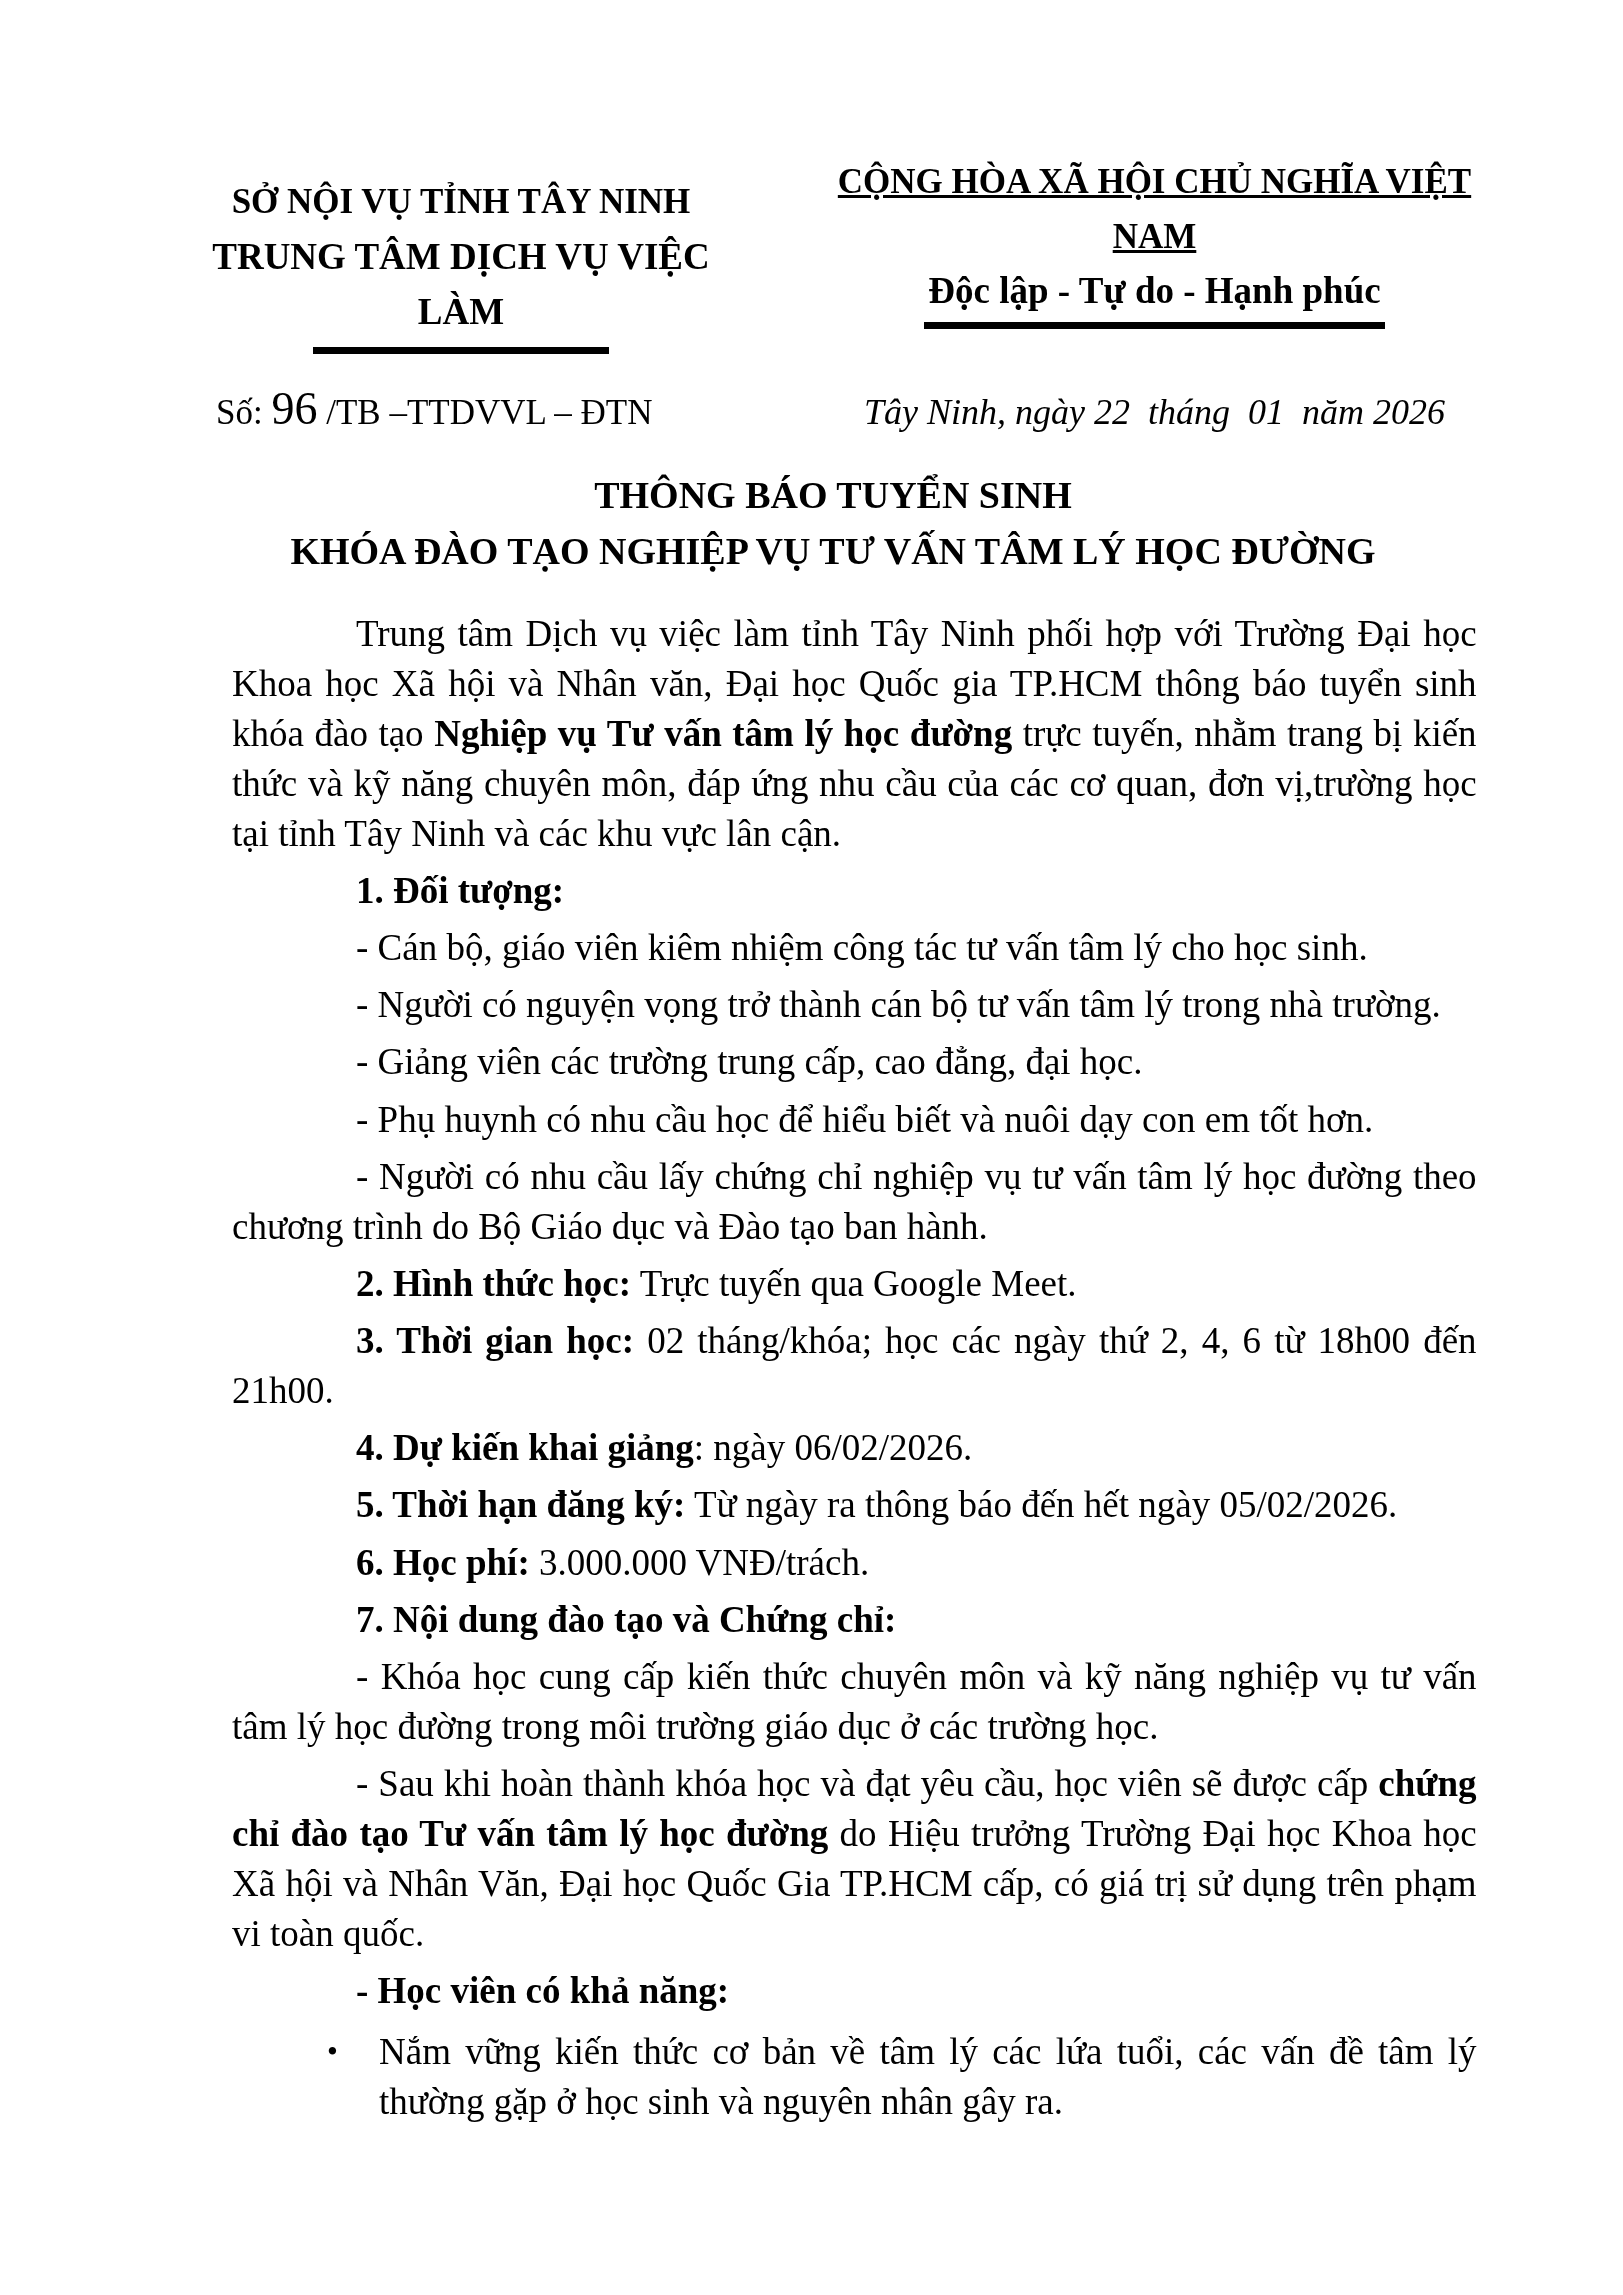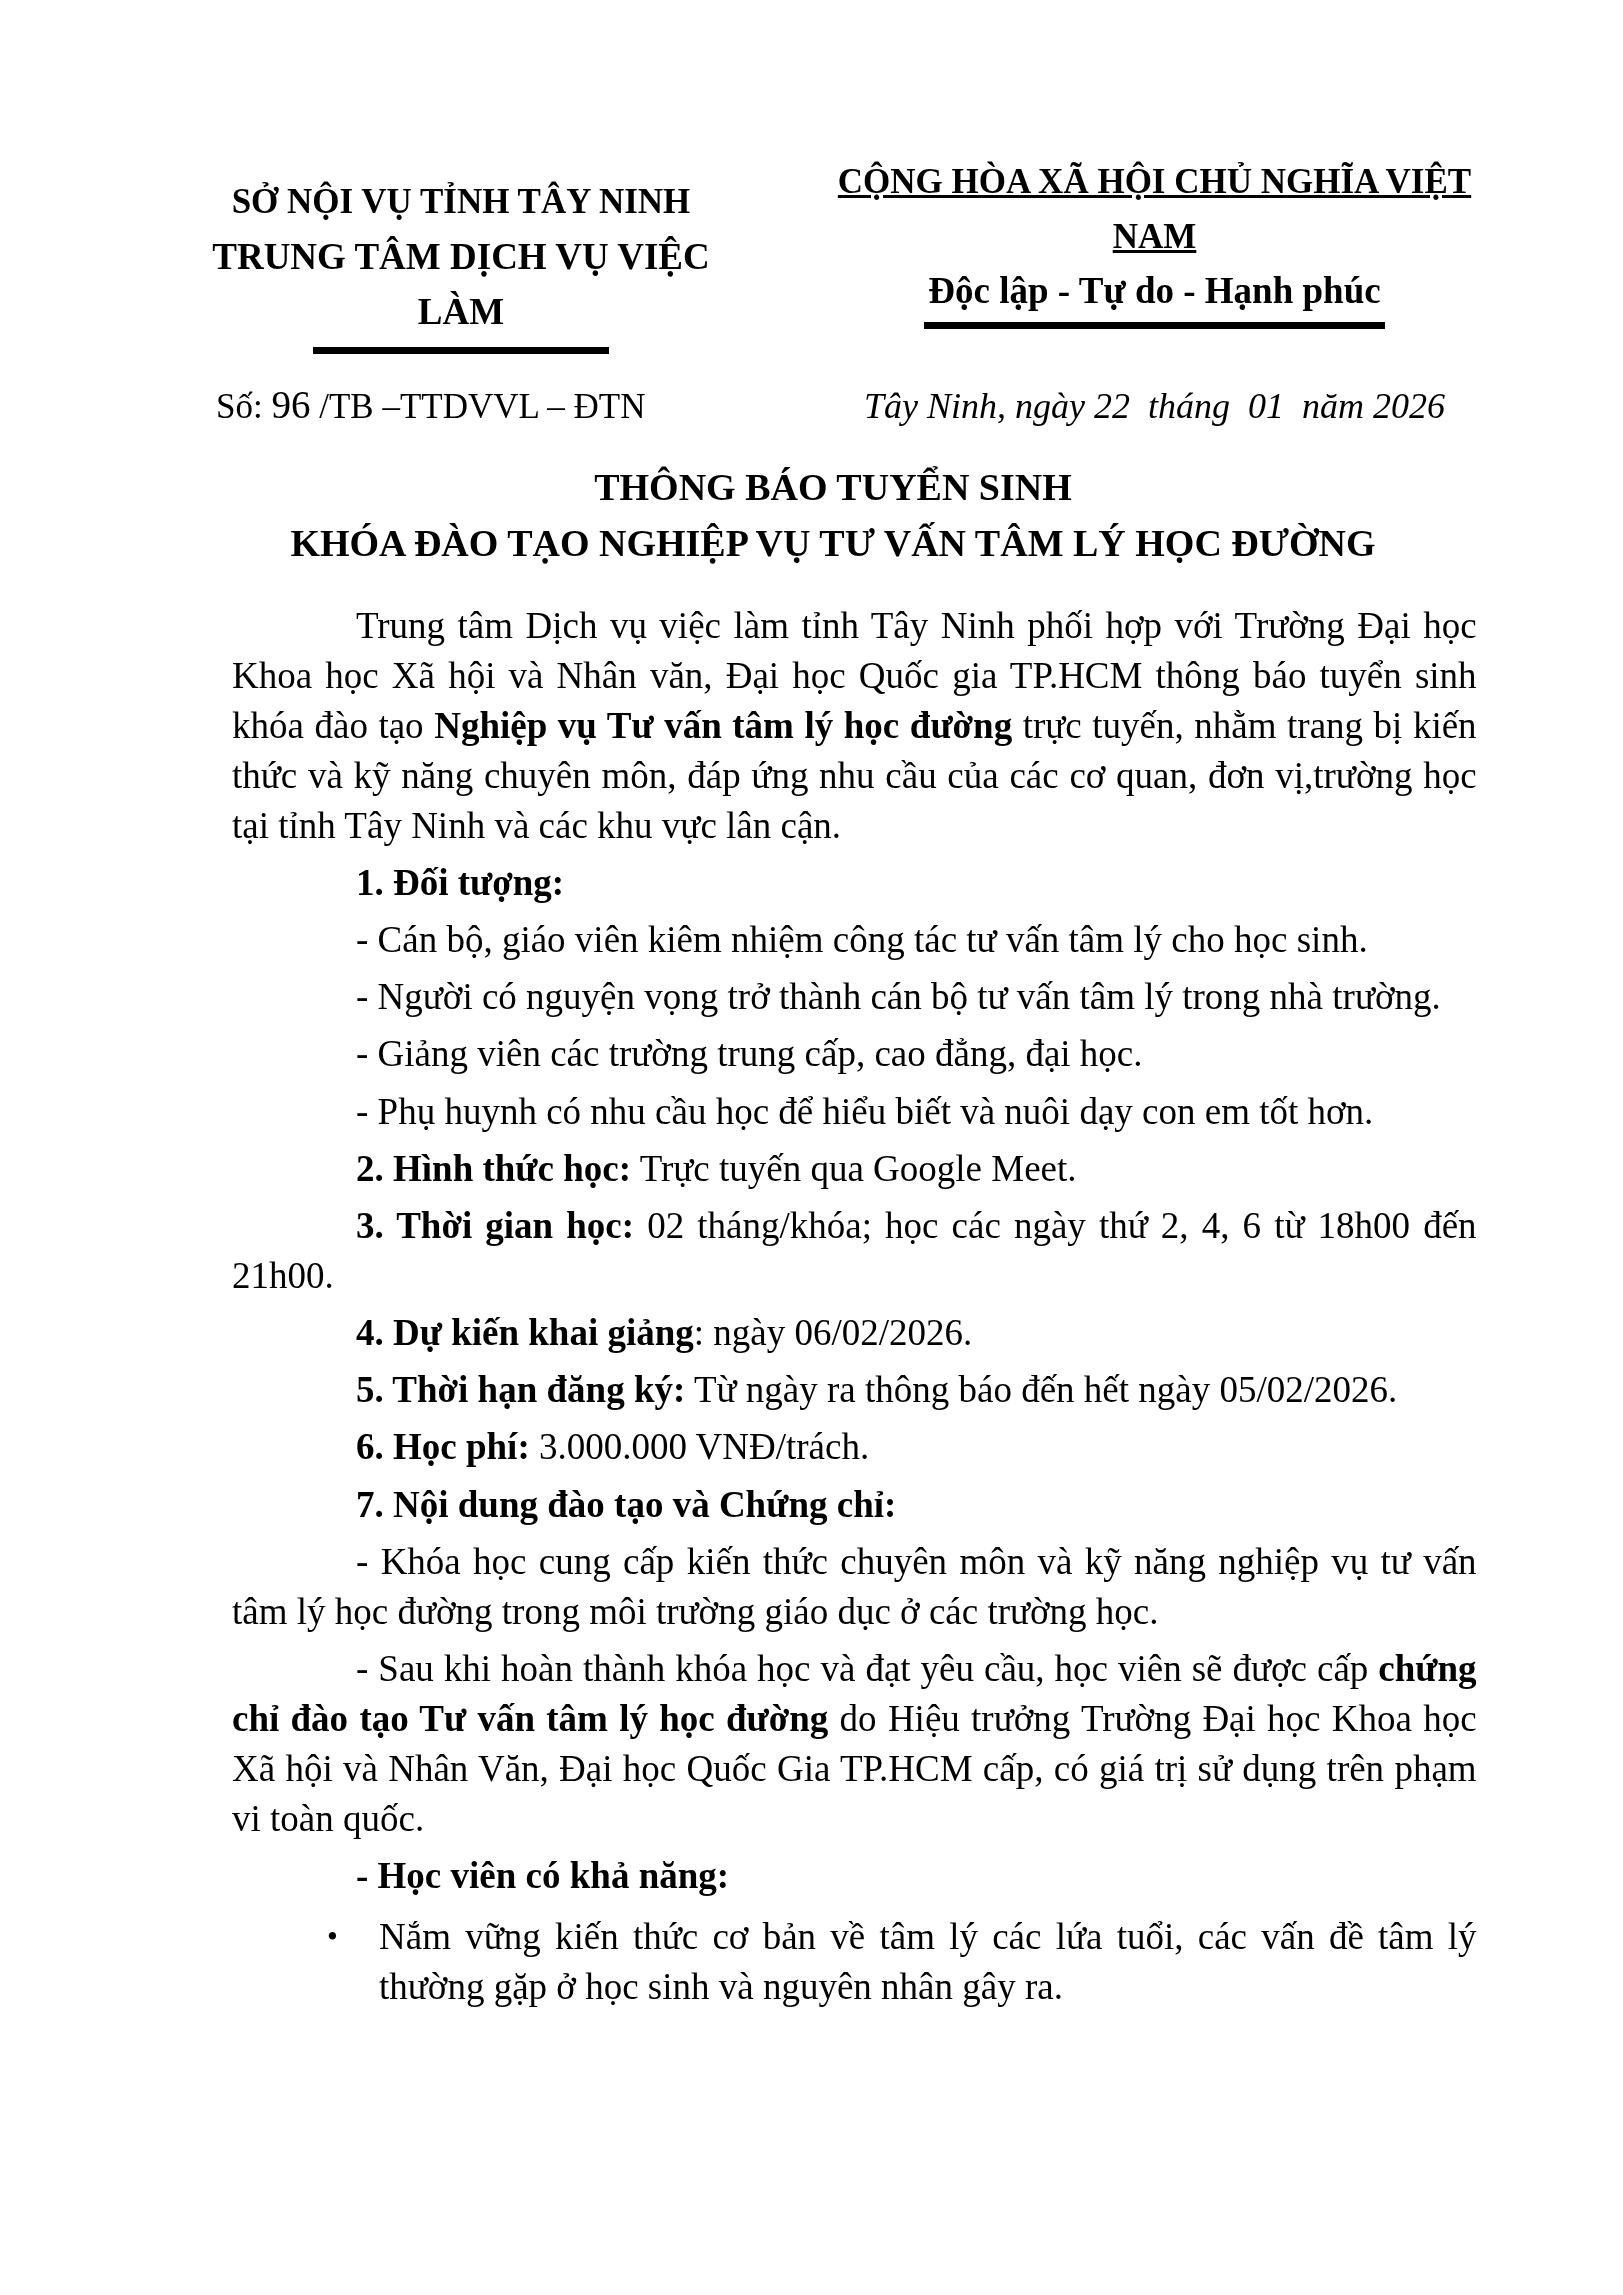--- a/index.html
+++ b/index.html
@@ -61,21 +61,21 @@
     margin-top: 27.5px;
   }
   .so-line {
     width: 576px;
     box-sizing: border-box;
     padding-left: 43px;
     text-align: left;
     font-size: 35px;
     white-space: pre;
   }
-  .so-num { font-size: 39px; }
+  .so-num { font-size: 46px; }
   .date-line {
     width: 677px;
     text-align: center;
     font-style: italic;
     font-size: 36px;
     white-space: pre;
   }
   
   .title-block {
     text-align: center;
@@ -138,20 +138,21 @@
     <div>KHÓA ĐÀO TẠO NGHIỆP VỤ TƯ VẤN TÂM LÝ HỌC ĐƯỜNG</div>
   </div>
 
   <div class="doc-body">
       <p class="para"><span>Trung tâm Dịch vụ việc làm tỉnh Tây Ninh phối hợp với Trường Đại học Khoa học Xã hội và Nhân văn, Đại học Quốc gia TP.HCM thông báo tuyển sinh khóa đào tạo </span><span class="b">Nghiệp vụ Tư vấn tâm lý học đường</span><span> trực tuyến, nhằm trang bị kiến thức và kỹ năng chuyên môn, đáp ứng nhu cầu của các cơ quan, đơn vị,trường học tại tỉnh Tây Ninh và các khu vực lân cận.</span></p>
       <p class="para"><span class="b">1. Đối tượng:</span></p>
       <p class="para"><span>- Cán bộ, giáo viên kiêm nhiệm công tác tư vấn tâm lý cho học sinh.</span></p>
       <p class="para"><span>- Người có nguyện vọng trở thành cán bộ tư vấn tâm lý trong nhà trường.</span></p>
       <p class="para"><span>- Giảng viên các trường trung cấp, cao đẳng, đại học.</span></p>
       <p class="para"><span>- Phụ huynh có nhu cầu học để hiểu biết và nuôi dạy con em tốt hơn.</span></p>
+      <p class="para"><span>- Người có nhu cầu lấy chứng chỉ nghiệp vụ tư vấn tâm lý học đường theo chương trình do Bộ Giáo dục và Đào tạo ban hành.</span></p>
       <p class="para"><span class="b">2. Hình thức học:</span><span> Trực tuyến qua Google Meet.</span></p>
       <p class="para"><span class="b">3. Thời gian học:</span><span> 02 tháng/khóa; học các ngày thứ 2, 4, 6 từ 18h00 đến 21h00.</span></p>
       <p class="para"><span class="b">4. Dự kiến khai giảng</span><span>: ngày 06/02/2026.</span></p>
       <p class="para"><span class="b">5. Thời hạn đăng ký:</span><span> Từ ngày ra thông báo đến hết ngày 05/02/2026.</span></p>
       <p class="para"><span class="b">6. Học phí:</span><span> 3.000.000 VNĐ/trách.</span></p>
       <p class="para"><span class="b">7. Nội dung đào tạo và Chứng chỉ:</span></p>
       <p class="para"><span>- Khóa học cung cấp kiến thức chuyên môn và kỹ năng nghiệp vụ tư vấn tâm lý học đường trong môi trường giáo dục ở các trường học.</span></p>
       <p class="para"><span>- Sau khi hoàn thành khóa học và đạt yêu cầu, học viên sẽ được cấp </span><span class="b">chứng chỉ đào tạo Tư vấn tâm lý học đường</span><span> do Hiệu trưởng Trường Đại học Khoa học Xã hội và Nhân Văn, Đại học Quốc Gia TP.HCM cấp, có giá trị sử dụng trên phạm vi toàn quốc.</span></p>
       <p class="para"><span class="b">- Học viên có khả năng:</span></p>
       <div class="bullet-item">

